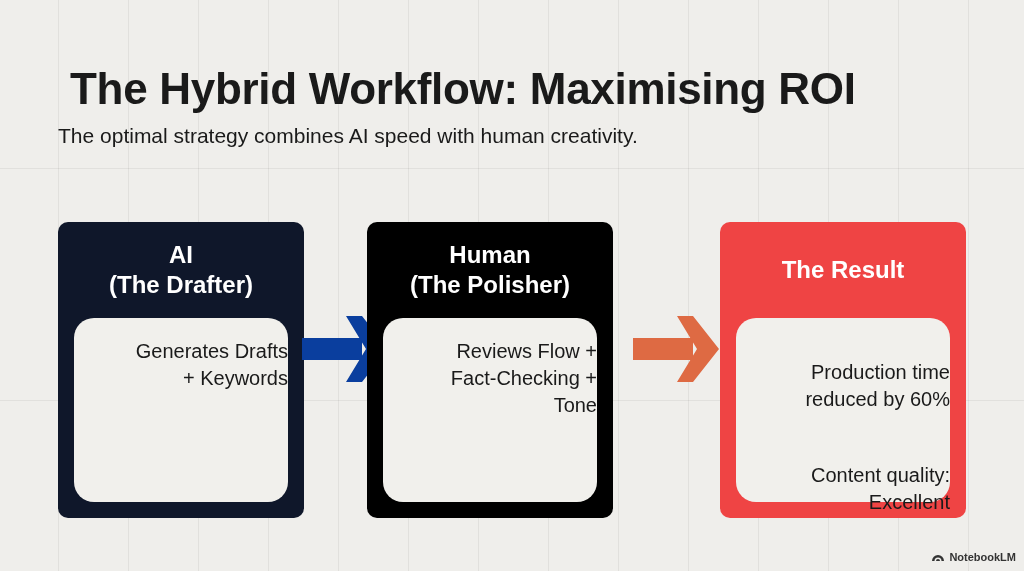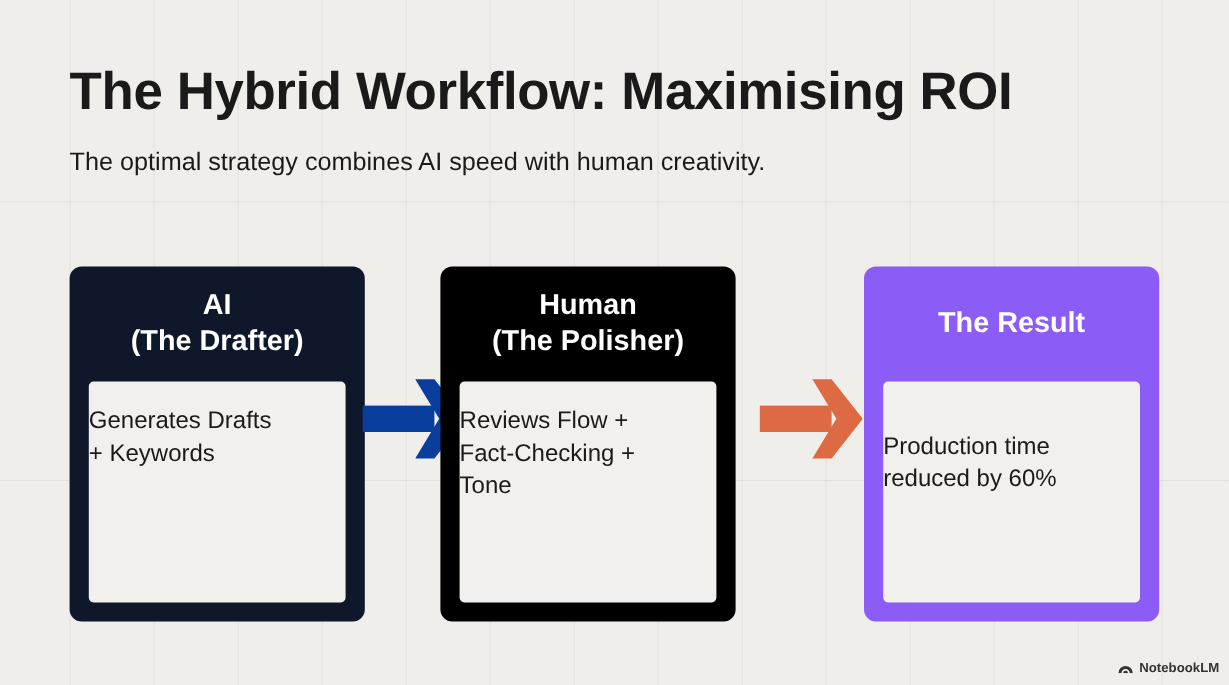--- a/index.html
+++ b/index.html
@@ -12,45 +12,45 @@
   .grid {
     position:absolute; inset:0;
     background-image:
       linear-gradient(to right, rgba(0,0,0,0.06) 1px, transparent 1px),
       linear-gradient(to bottom, rgba(0,0,0,0.06) 1px, transparent 1px);
     background-size:70px 232px, 70px 232px;
     background-position:58px 0, 0 168px;
   }
   .title {
     position:absolute; left:58px; top:52px;
-    font-size:44px; font-weight:700; letter-spacing:-0.3px; margin:0;
+    font-size:44px; font-weight:700; letter-spacing:-0.3px; margin:12px;
     white-space:nowrap;
   }
   .subtitle {
     position:absolute; left:58px; top:124px;
     font-size:21px; margin:0; white-space:nowrap;
   }
   .card {
     position:absolute; top:222px; width:246px; height:296px;
     border-radius:10px; box-sizing:border-box;
   }
   .card .head {
     height:96px; display:flex; align-items:center; justify-content:center;
     text-align:center; color:#ffffff; font-weight:700; font-size:24px; line-height:30px;
     white-space:pre-line;
   }
   .card .body {
     position:absolute; left:16px; right:16px; top:96px; bottom:16px;
-    background:#f1f0ec; border-radius:4px;
-    text-align:left; font-size:20px; line-height:27px; padding-top:20px;
+    background:#f1f0ec; border-radius:20px;
+    text-align:right; font-size:20px; line-height:27px; padding-top:20px;
     box-sizing:border-box; white-space:pre-line; color:#1a1a1a;
   }
   .card.ai { left:58px; background:#0f172a; }
   .card.human { left:367px; background:#000000; }
-  .card.result { left:720px; background:#8b5cf6; }
+  .card.result { left:720px; background:#ef4444; }
   .card.result .body { padding-top:14px; }
   .card.result .body p { margin:0 0 22px 0; }
   .arrow { position:absolute; top:314px; width:86px; height:70px; }
   .arrow.one { left:302px; }
   .arrow.two { left:633px; }
   .brand {
     position:absolute; right:8px; bottom:8px; display:flex; gap:4px;
     font-size:11px; font-weight:700; color:#333;
   }
 </style>
@@ -85,20 +85,22 @@
 <svg class="arrow two" viewBox="0 0 86 70">
   <rect x="0" y="24" width="60" height="22" fill="#de6a43"></rect>
   <polygon points="44,2 60,2 86,35 60,68 44,68 64,35" fill="#de6a43"></polygon>
 </svg>
 
 <div class="card result">
   <div class="head">The Result</div>
   <div class="body">
     <p>Production time
 reduced by 60%</p>
+    <p>Content quality:
+Excellent</p>
   </div>
 </div>
 
 <div class="brand">
   <svg width="14" height="10" viewBox="0 0 14 10">
     <path d="M1 10 A6 6 0 0 1 13 10 L10.5 10 A3.5 3.5 0 0 0 3.5 10 Z" fill="#333"></path>
     <path d="M5 10 A2 2 0 0 1 9 10 Z" fill="#333"></path>
   </svg>
   <span>NotebookLM</span>
 </div>

